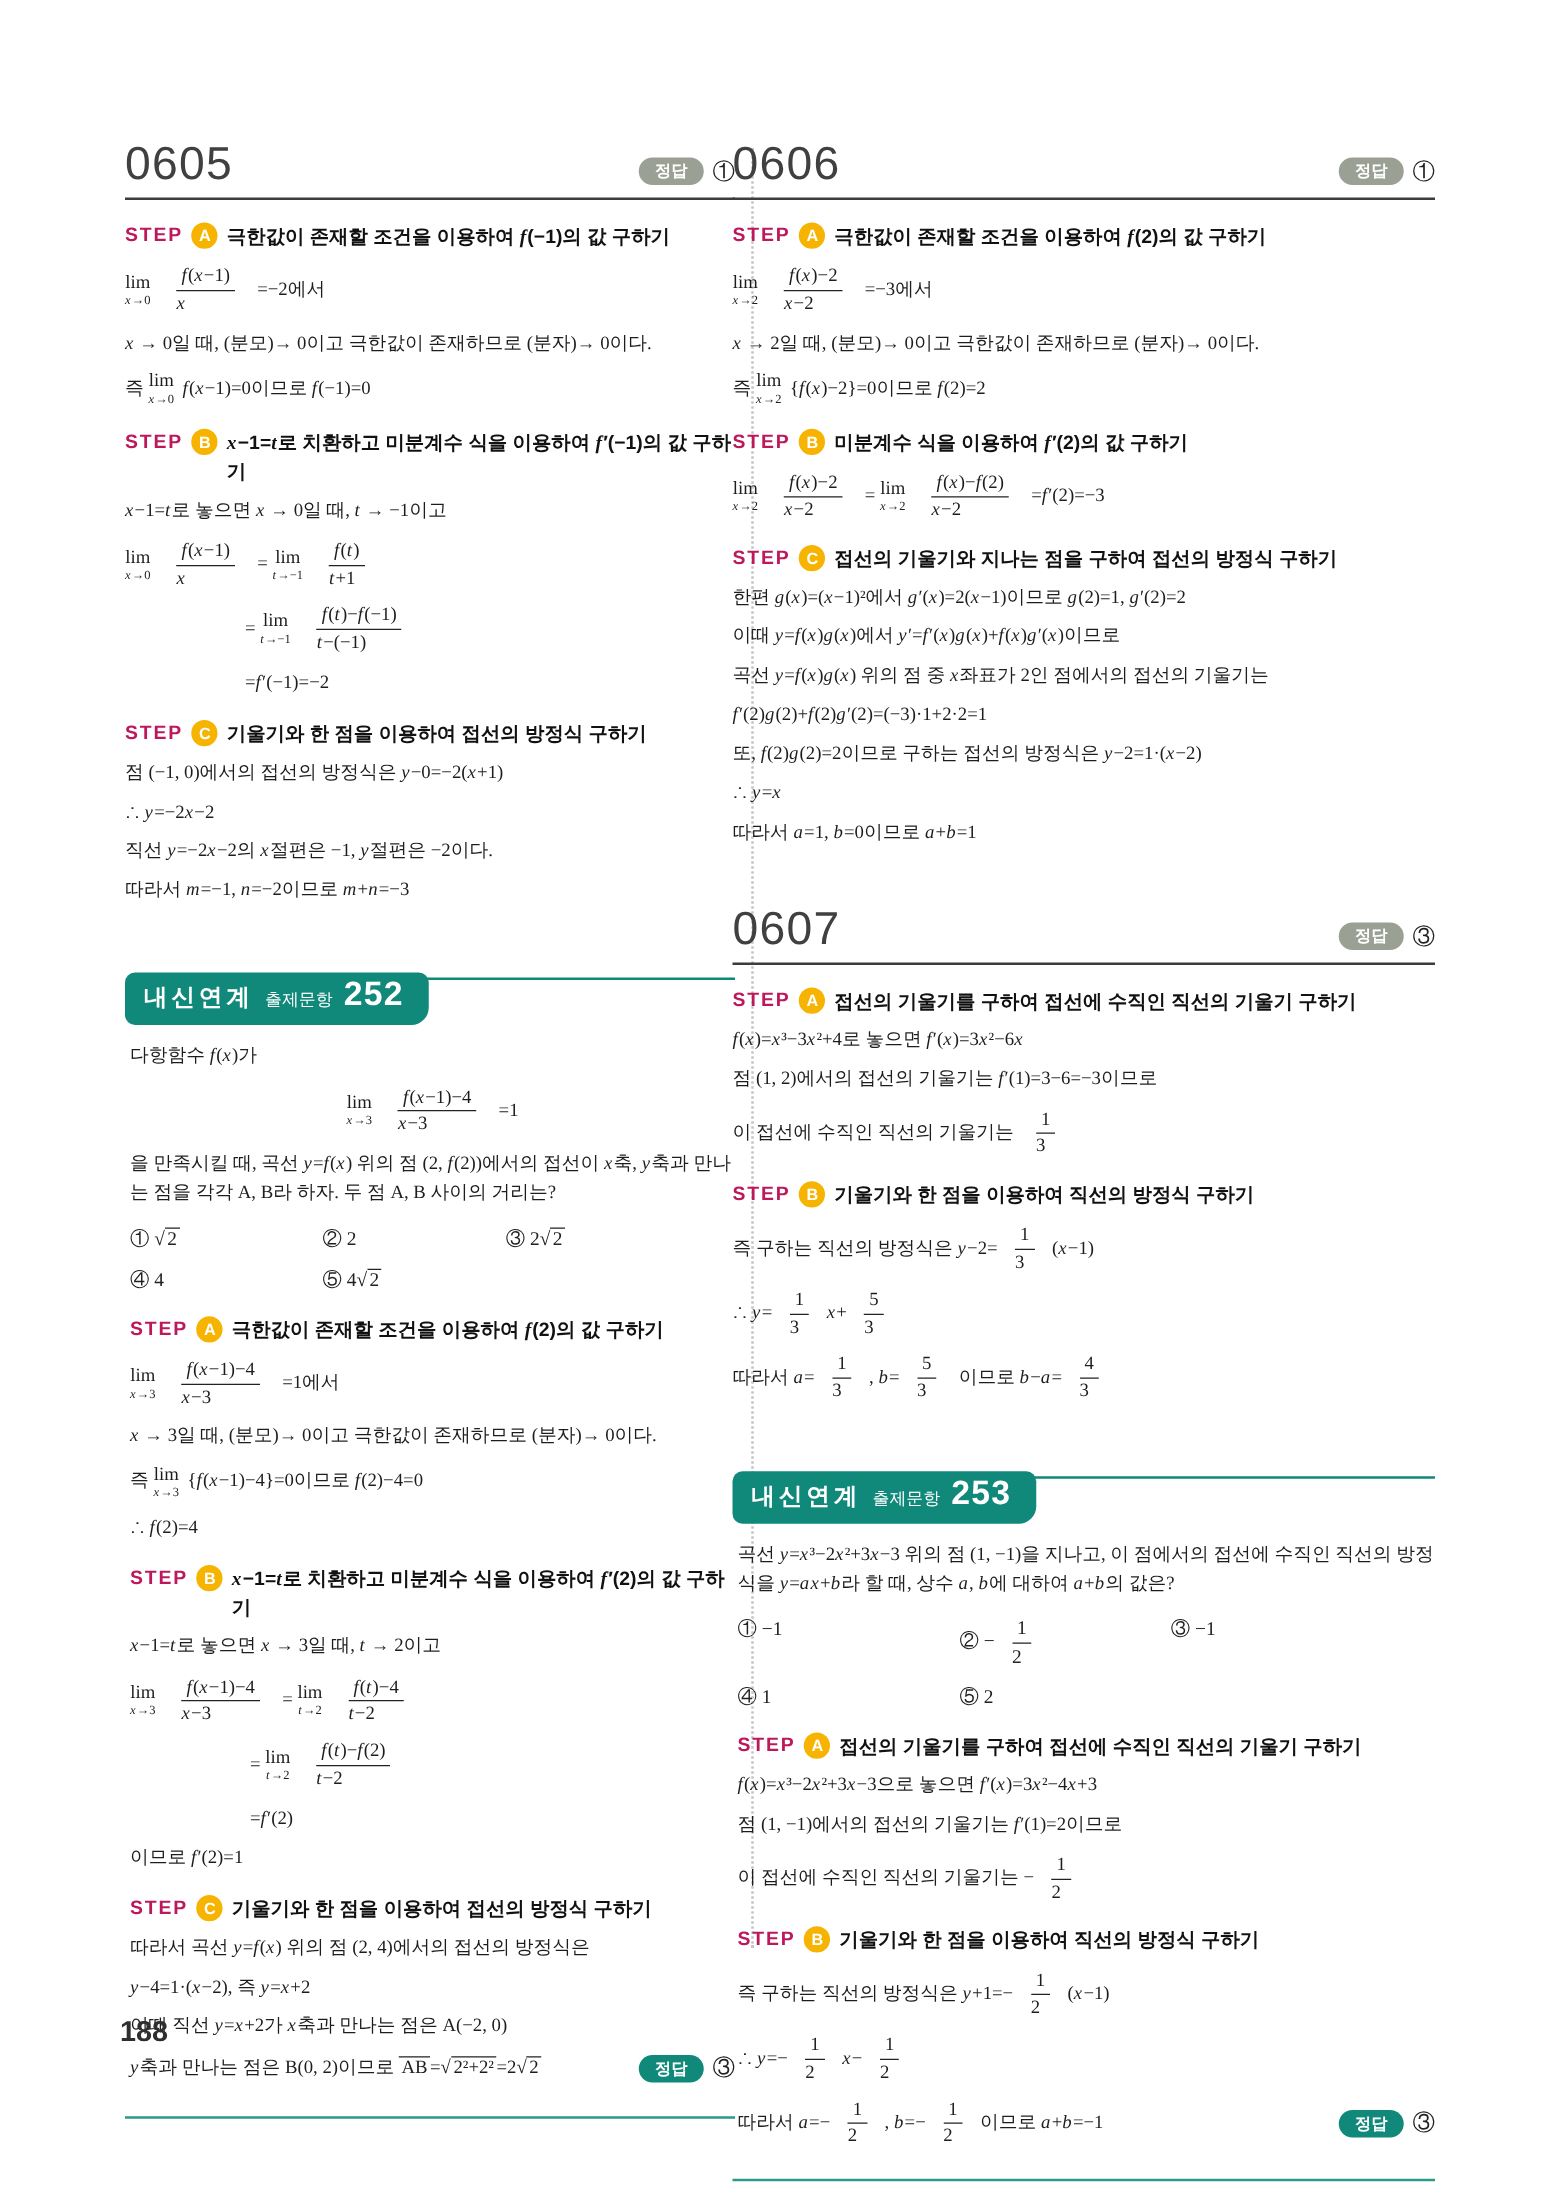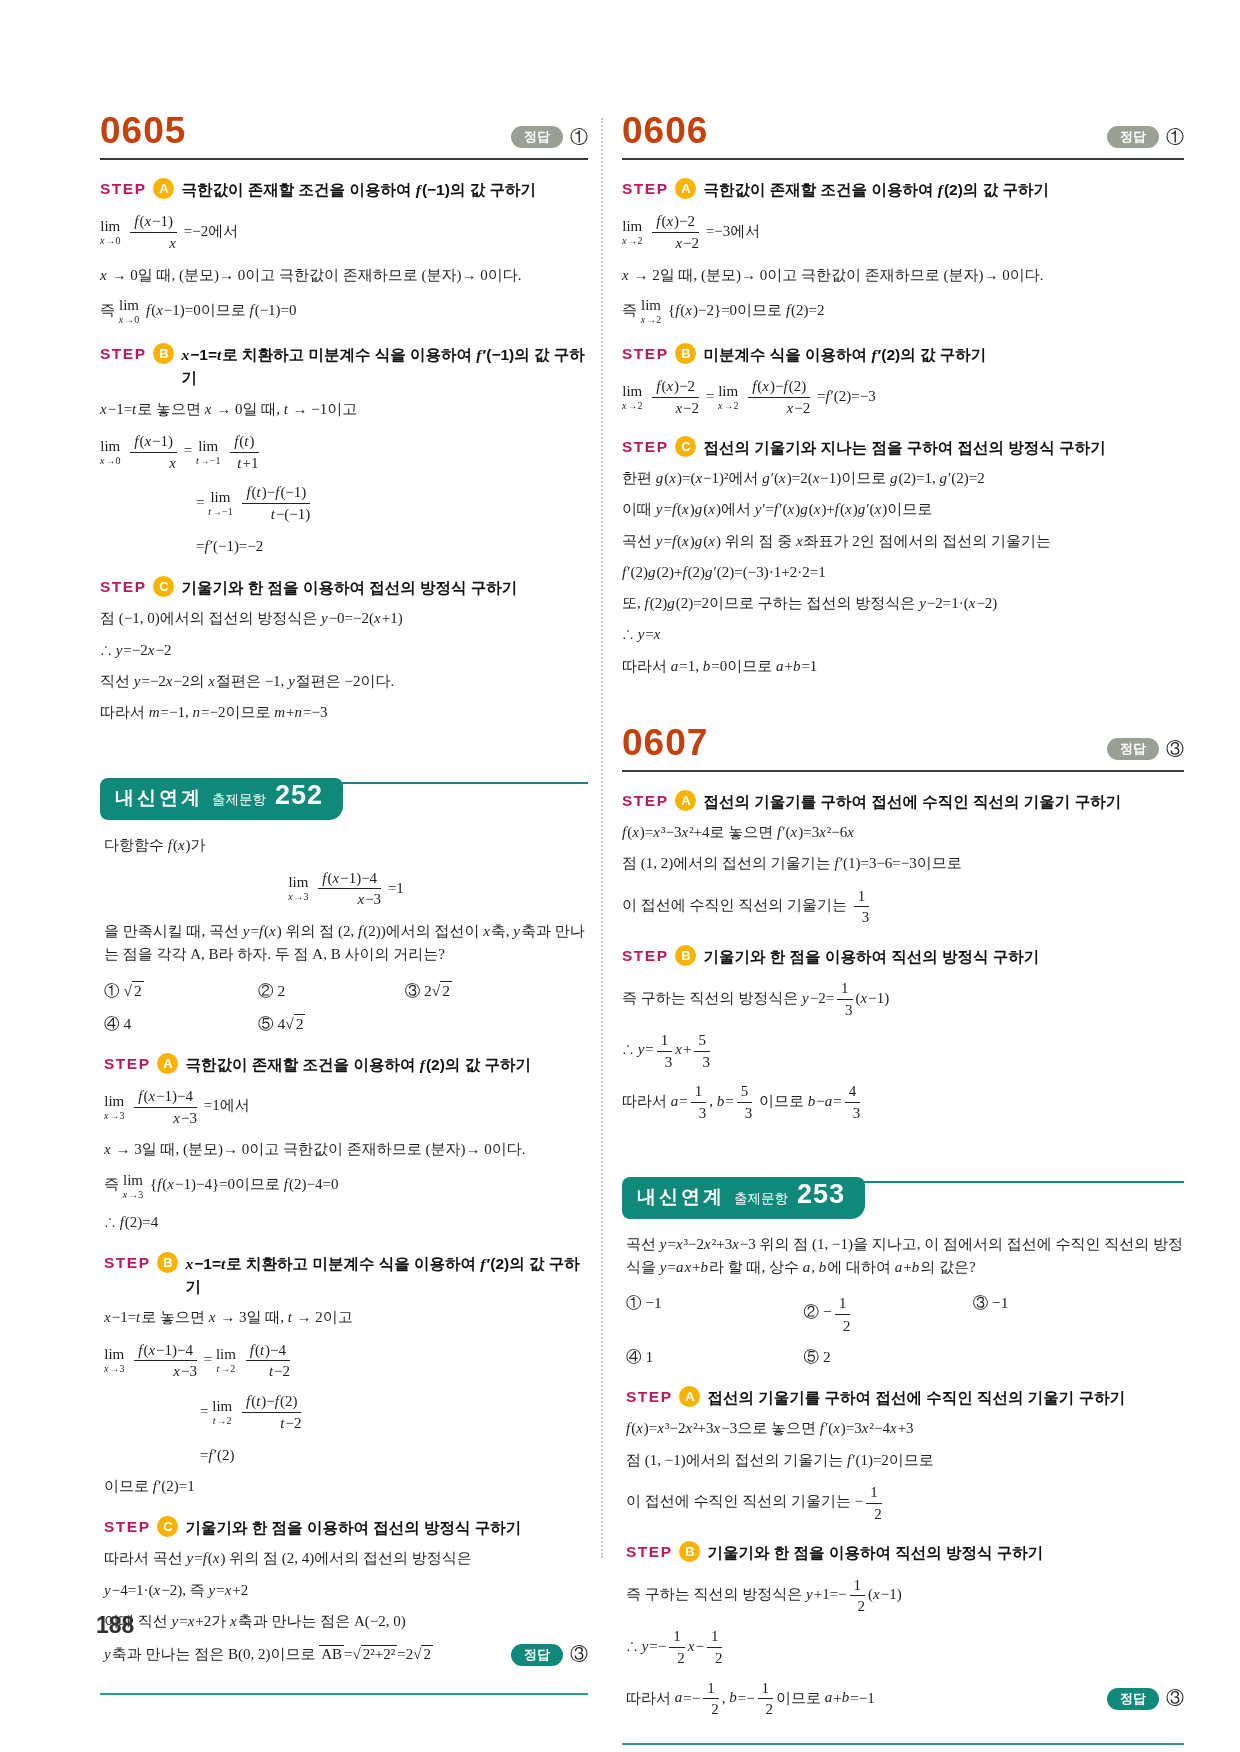--- a/index.html
+++ b/index.html
@@ -1,25 +1,25 @@
 <!DOCTYPE html>
 <html lang="ko"><head>
 <meta charset="utf-8">
 <style>
   html,body{margin:0;padding:0;background:#e9e9e9;}
   .page{position:relative;width:1240px;height:1752px;background:#ffffff;overflow:hidden;
         font-family:"Liberation Sans",sans-serif;color:#222;}
   .col{position:absolute;top:112px;}
   .col-left{left:100px;width:488px;}
-  .col-right{left:622px;width:562px;}
+  .col-right{left:586px;width:562px;}
   .divider{position:absolute;left:601px;top:118px;height:1440px;border-left:2px dotted #c4c4c4;}
 
   
   .prob-head{display:flex;justify-content:space-between;align-items:flex-end;}
-  .prob-num{font-size:37px;font-weight:700;color:#c2410c;letter-spacing:1px;line-height:1;}
+  .prob-num{font-size:37px;font-weight:400;color:#404040;letter-spacing:1px;line-height:1;}
   .rule{border-top:2px solid #3c3c3c;margin:9px 0 6px;}
   .ans{display:inline-flex;align-items:center;gap:7px;}
   .pill{background:#9ba095;color:#fff;font-size:13px;font-weight:700;padding:3px 13px;
         border-radius:12px;line-height:1.2;text-align:right;}
   .pill.teal-bg{background:#11897a;}
   .circ{font-size:18px;color:#222;}
 
   
   .step{margin-top:18px;}
   .step-head{display:flex;align-items:flex-start;gap:7px;margin:16px 0 8px;}
@@ -29,21 +29,21 @@
   .step-title{font-weight:800;font-size:15.5px;line-height:1.5;flex:1;color:#111;}
 
   
   .line{font-size:15px;line-height:1.55;margin:8px 0;font-family:"Liberation Serif",serif;color:#1d1d1d;}
   .line.eq{margin:11px 0;}
   .line.ind{margin-left:96px;}
   .line.center{text-align:center;}
   .line.with-badge{display:flex;justify-content:space-between;align-items:center;}
   .line i,.step-title i,.choice i{font-family:"Liberation Serif",serif;font-style:italic;padding-right:1px;}
 
-  .frac{display:inline-block;vertical-align:middle;text-align:right;margin:0 3px;line-height:1.25;}
+  .frac{display:inline-block;vertical-align:middle;text-align:left;margin:0 14px;line-height:1.25;}
   .fn{display:block;border-bottom:1.3px solid #222;padding:0 4px 1px;}
   .fd{display:block;padding-top:1px;}
   .lim{display:inline-block;vertical-align:middle;text-align:center;margin:0 3px 0 0;line-height:1;}
   .lt{display:block;font-size:15px;}
   .ls{display:block;font-size:10px;margin-top:2px;}
   .sqrt{white-space:nowrap;}
   .vinc{border-top:1.3px solid #222;padding:0 2px;}
   .over{border-top:1.3px solid #222;padding:0 2px;}
 
   

